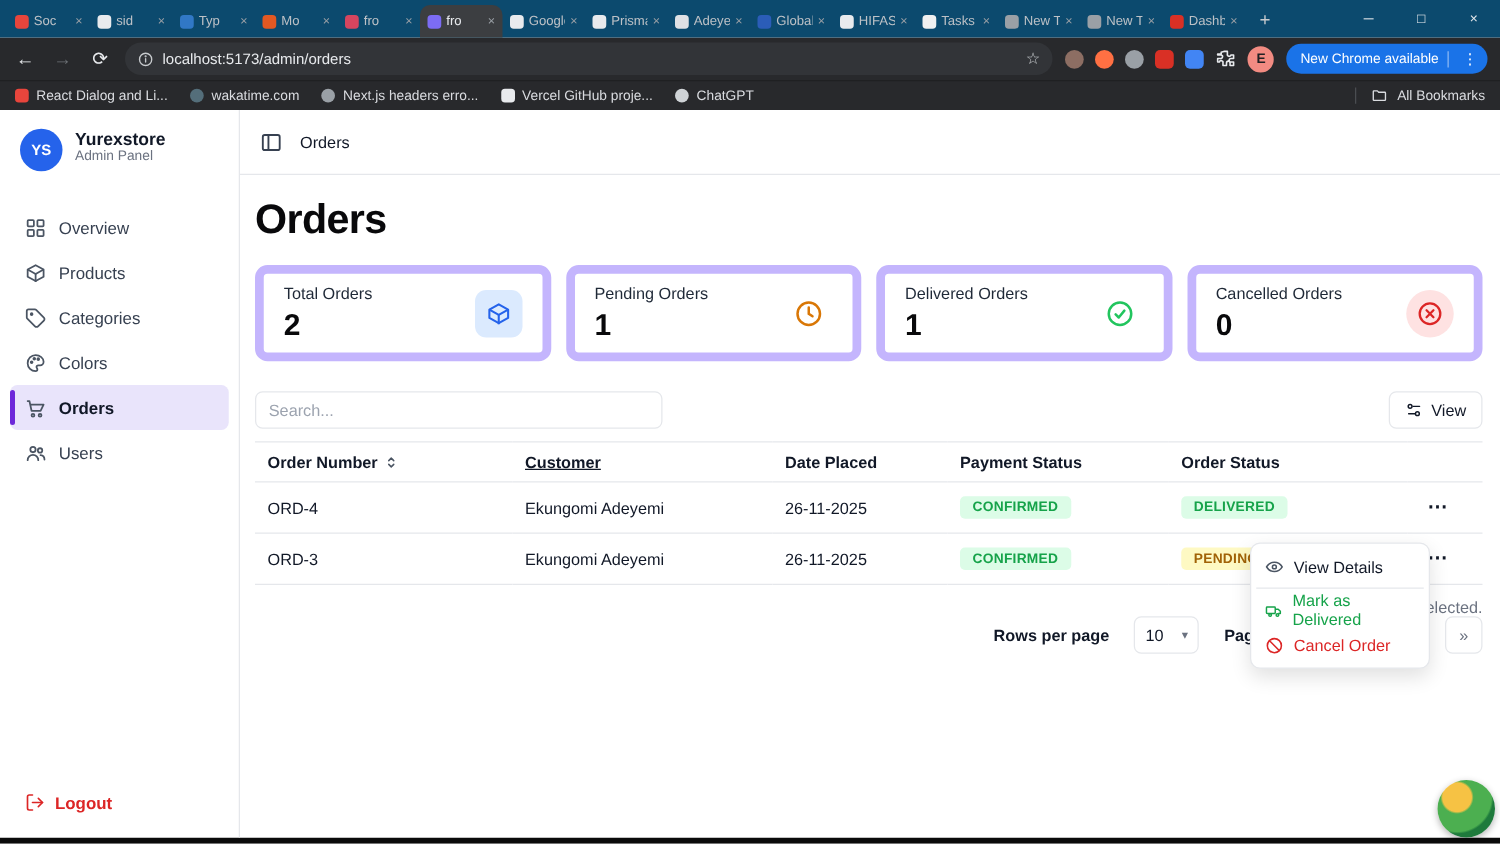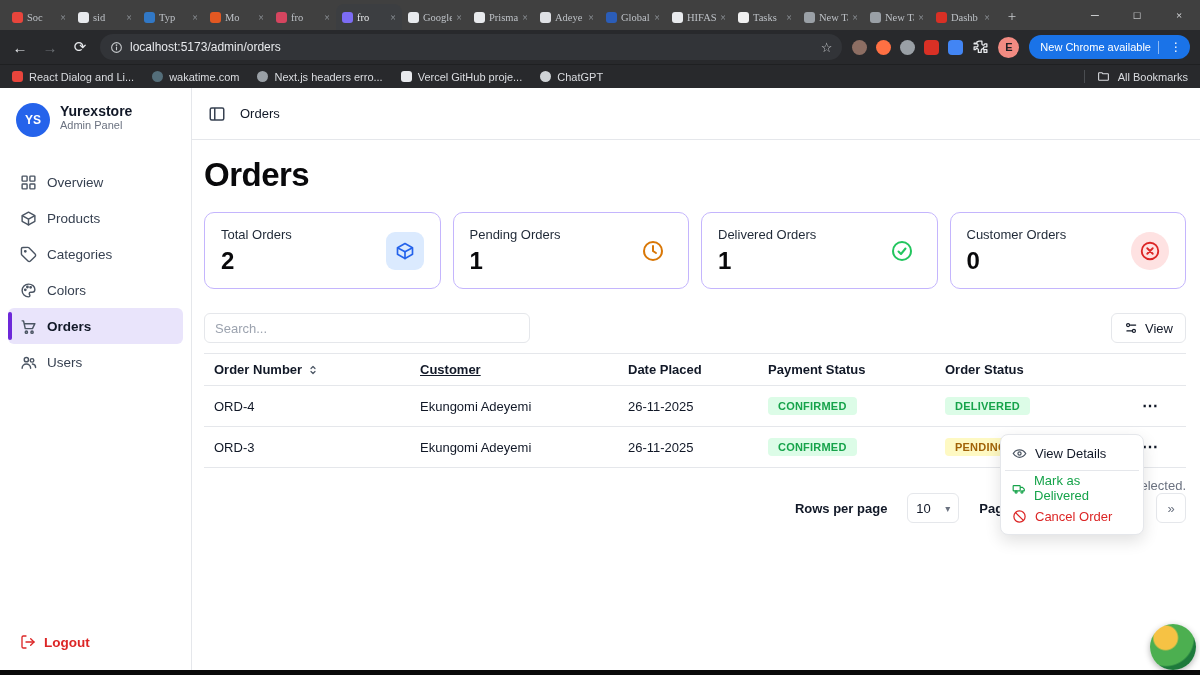--- a/index.html
+++ b/index.html
@@ -1,21 +1,21 @@
 <!DOCTYPE html>
 <html><head>
 <meta charset="utf-8">
 <style>
   * { margin:0; padding:0; box-sizing:border-box; }
   html,body { width:1200px; height:675px; overflow:hidden; }
   body { font-family:"Liberation Sans","DejaVu Sans",sans-serif; background:#fff; }
   .screen { width:1200px; height:675px; display:flex; flex-direction:column; position:relative; }
 
   
-  .tabstrip { height:30px; background:#404040; display:flex; align-items:flex-end; padding-left:6px; position:relative;font-family:Liberation Serif, serif; }
+  .tabstrip { height:30px; background:#0c4a6e; display:flex; align-items:flex-end; padding-left:6px; position:relative; }
   .tabs { display:flex; align-items:flex-end; height:30px; }
   .tab { width:66px; height:26px; display:flex; align-items:center; gap:4px; padding:0 6px; color:#bdc1c6;
          font-size:10.5px; border-radius:8px 8px 0 0; cursor:default; flex:none; }
   .tab.active { background:#3c3e41; color:#e8eaed; }
   .favicon { width:11px; height:11px; border-radius:3px; flex:none; }
   .tab-label { flex:1; overflow:hidden; white-space:nowrap; }
   .tab-close { font-size:10px; color:#9aa0a6; flex:none; }
   .newtab-btn { width:24px; height:24px; margin:0 0 2px 4px; color:#c7cacd; font-size:15px; display:flex; align-items:center; justify-content:center; border-radius:50%; }
   .win-controls { position:absolute; right:0; top:0; height:30px; display:flex; }
   .win-controls span { width:42px; height:30px; display:flex; align-items:center; justify-content:center; color:#e8eaed; font-size:11px; }
@@ -60,21 +60,21 @@
 
   .main { flex:1; display:flex; flex-direction:column; min-width:0; }
   .topbar { height:52px; display:flex; align-items:center; gap:14px; padding:0 16px; border-bottom:1px solid #e5e7eb; }
   .topbar .svgi { color:#374151; }
   .topbar-title { font-size:13px; font-weight:500; color:#111827; }
 
   .content { padding:12px 14px 0 12px; }
   .page-title { font-size:33px; font-weight:800; letter-spacing:-0.5px; color:#09090b; margin:4px 0 18px; }
 
   .stats { display:flex; gap:12px; }
-  .stat-card { flex:1; border:1px solid #c4b5fd; border-radius:10px; padding:14px 16px; height:77px; display:flex; align-items:center; justify-content:space-between; }
+  .stat-card { flex:1; border:7px solid #c4b5fd; border-radius:10px; padding:14px 16px; height:77px; display:flex; align-items:center; justify-content:space-between; }
   .stat-label { font-size:13px; color:#1f2937; font-weight:500; margin-bottom:5px; }
   .stat-value { font-size:24px; font-weight:700; color:#09090b; }
   .stat-icon-wrap { width:38px; height:38px; border-radius:9px; display:flex; align-items:center; justify-content:center; }
   .stat-icon-wrap.blue { background:#dbeafe; color:#2563eb; }
   .stat-icon-wrap.amber { color:#d97706; }
   .stat-icon-wrap.green { color:#22c55e; }
   .stat-icon-wrap.red { color:#dc2626; background:#fee2e2; border-radius:50%; }
 
   .controls-row { display:flex; align-items:center; justify-content:space-between; margin:24px 0 10px; }
   .search-input { width:326px; height:30px; border:1px solid #e5e7eb; border-radius:6px; padding:0 10px; font-size:13px; color:#111827; outline:none; font-family:inherit; }
@@ -382,21 +382,21 @@
             </div>
             <div class="stat-icon-wrap green">
               <svg class="svgi" width="24" height="24" viewBox="0 0 24 24" fill="none" stroke="currentColor" stroke-width="2" stroke-linecap="round" stroke-linejoin="round">
                   <circle cx="12" cy="12" r="9"></circle>
                   <path d="M8.5 12.5l2.5 2.5 4.5-5.5"></path>
                 </svg>
             </div>
           </div>
           <div class="stat-card">
             <div>
-              <div class="stat-label">Customer Orders</div>
+              <div class="stat-label">Cancelled Orders</div>
               <div class="stat-value">0</div>
             </div>
             <div class="stat-icon-wrap red">
               <svg class="svgi" width="22" height="22" viewBox="0 0 24 24" fill="none" stroke="currentColor" stroke-width="2" stroke-linecap="round">
                   <circle cx="12" cy="12" r="9"></circle>
                   <path d="M9 9l6 6M15 9l-6 6"></path>
                 </svg>
             </div>
           </div>
         </div>

